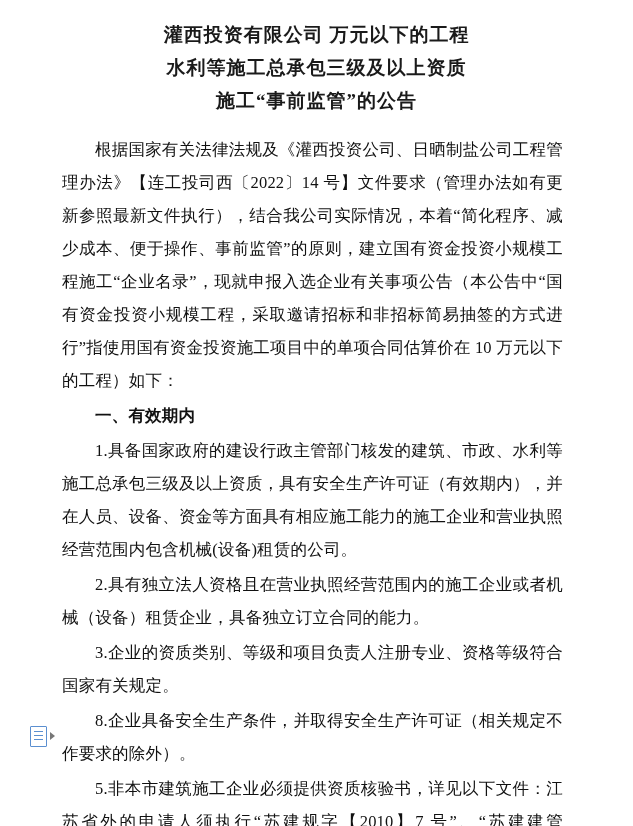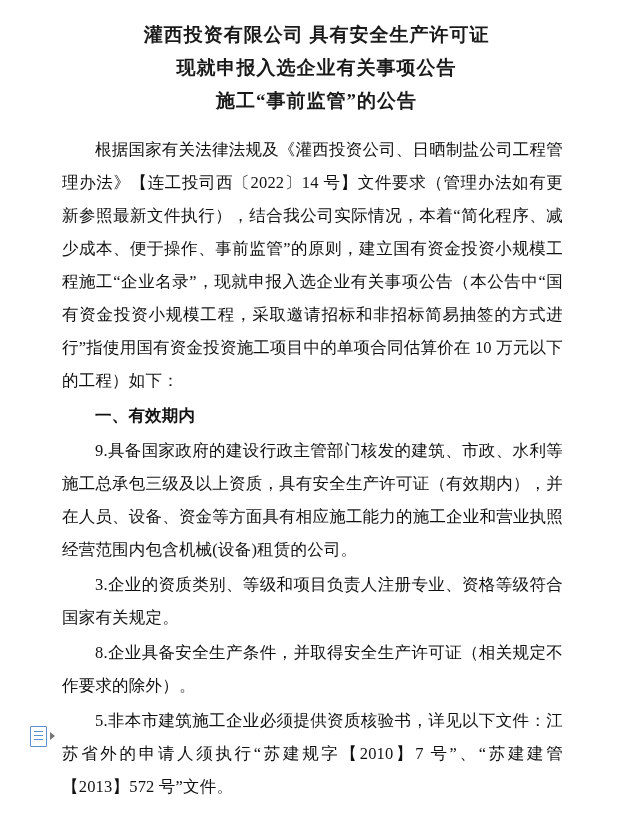--- a/index.html
+++ b/index.html
@@ -89,29 +89,30 @@
     border-top: 4px solid transparent;
     border-bottom: 4px solid transparent;
   }
 </style>
 </head>
 <body>
 
 <div class="page">
 
   <div class="title-block">
-    <div class="title-line">灌西投资有限公司 具有安全生产许可证</div>
-    <div class="title-line">现就申报入选企业有关事项公告</div>
+    <div class="title-line">灌西投资有限公司 万元以下的工程</div>
+    <div class="title-line">水利等施工总承包三级及以上资质</div>
     <div class="title-line">施工“事前监管”的公告</div>
   </div>
 
   <div class="body-block">
     <p class="para">根据国家有关法律法规及《灌西投资公司、日晒制盐公司工程管理办法》【连工投司西〔2022〕14 号】文件要求（管理办法如有更新参照最新文件执行），结合我公司实际情况，本着“简化程序、减少成本、便于操作、事前监管”的原则，建立国有资金投资小规模工程施工“企业名录”，现就申报入选企业有关事项公告（本公告中“国有资金投资小规模工程，采取邀请招标和非招标简易抽签的方式进行”指使用国有资金投资施工项目中的单项合同估算价在 10 万元以下的工程）如下：</p>
     <p class="para heading">一、有效期内</p>
-    <p class="para">9.具备国家政府的建设行政主管部门核发的建筑、市政、水利等施工总承包三级及以上资质，具有安全生产许可证（有效期内），并在人员、设备、资金等方面具有相应施工能力的施工企业和营业执照经营范围内包含机械(设备)租赁的公司。</p>
+    <p class="para">1.具备国家政府的建设行政主管部门核发的建筑、市政、水利等施工总承包三级及以上资质，具有安全生产许可证（有效期内），并在人员、设备、资金等方面具有相应施工能力的施工企业和营业执照经营范围内包含机械(设备)租赁的公司。</p>
+    <p class="para">2.具有独立法人资格且在营业执照经营范围内的施工企业或者机械（设备）租赁企业，具备独立订立合同的能力。</p>
     <p class="para">3.企业的资质类别、等级和项目负责人注册专业、资格等级符合国家有关规定。</p>
     <p class="para">8.企业具备安全生产条件，并取得安全生产许可证（相关规定不作要求的除外）。</p>
     <p class="para nogap">5.非本市建筑施工企业必须提供资质核验书，详见以下文件：江苏省外的申请人须执行“苏建规字【2010】7 号”、“苏建建管【2013】572 号”文件。</p>
   </div>
 
   <div class="footer-icon">
     <span class="doc-glyph"></span>
     <span class="caret-glyph"></span>
   </div>
 

